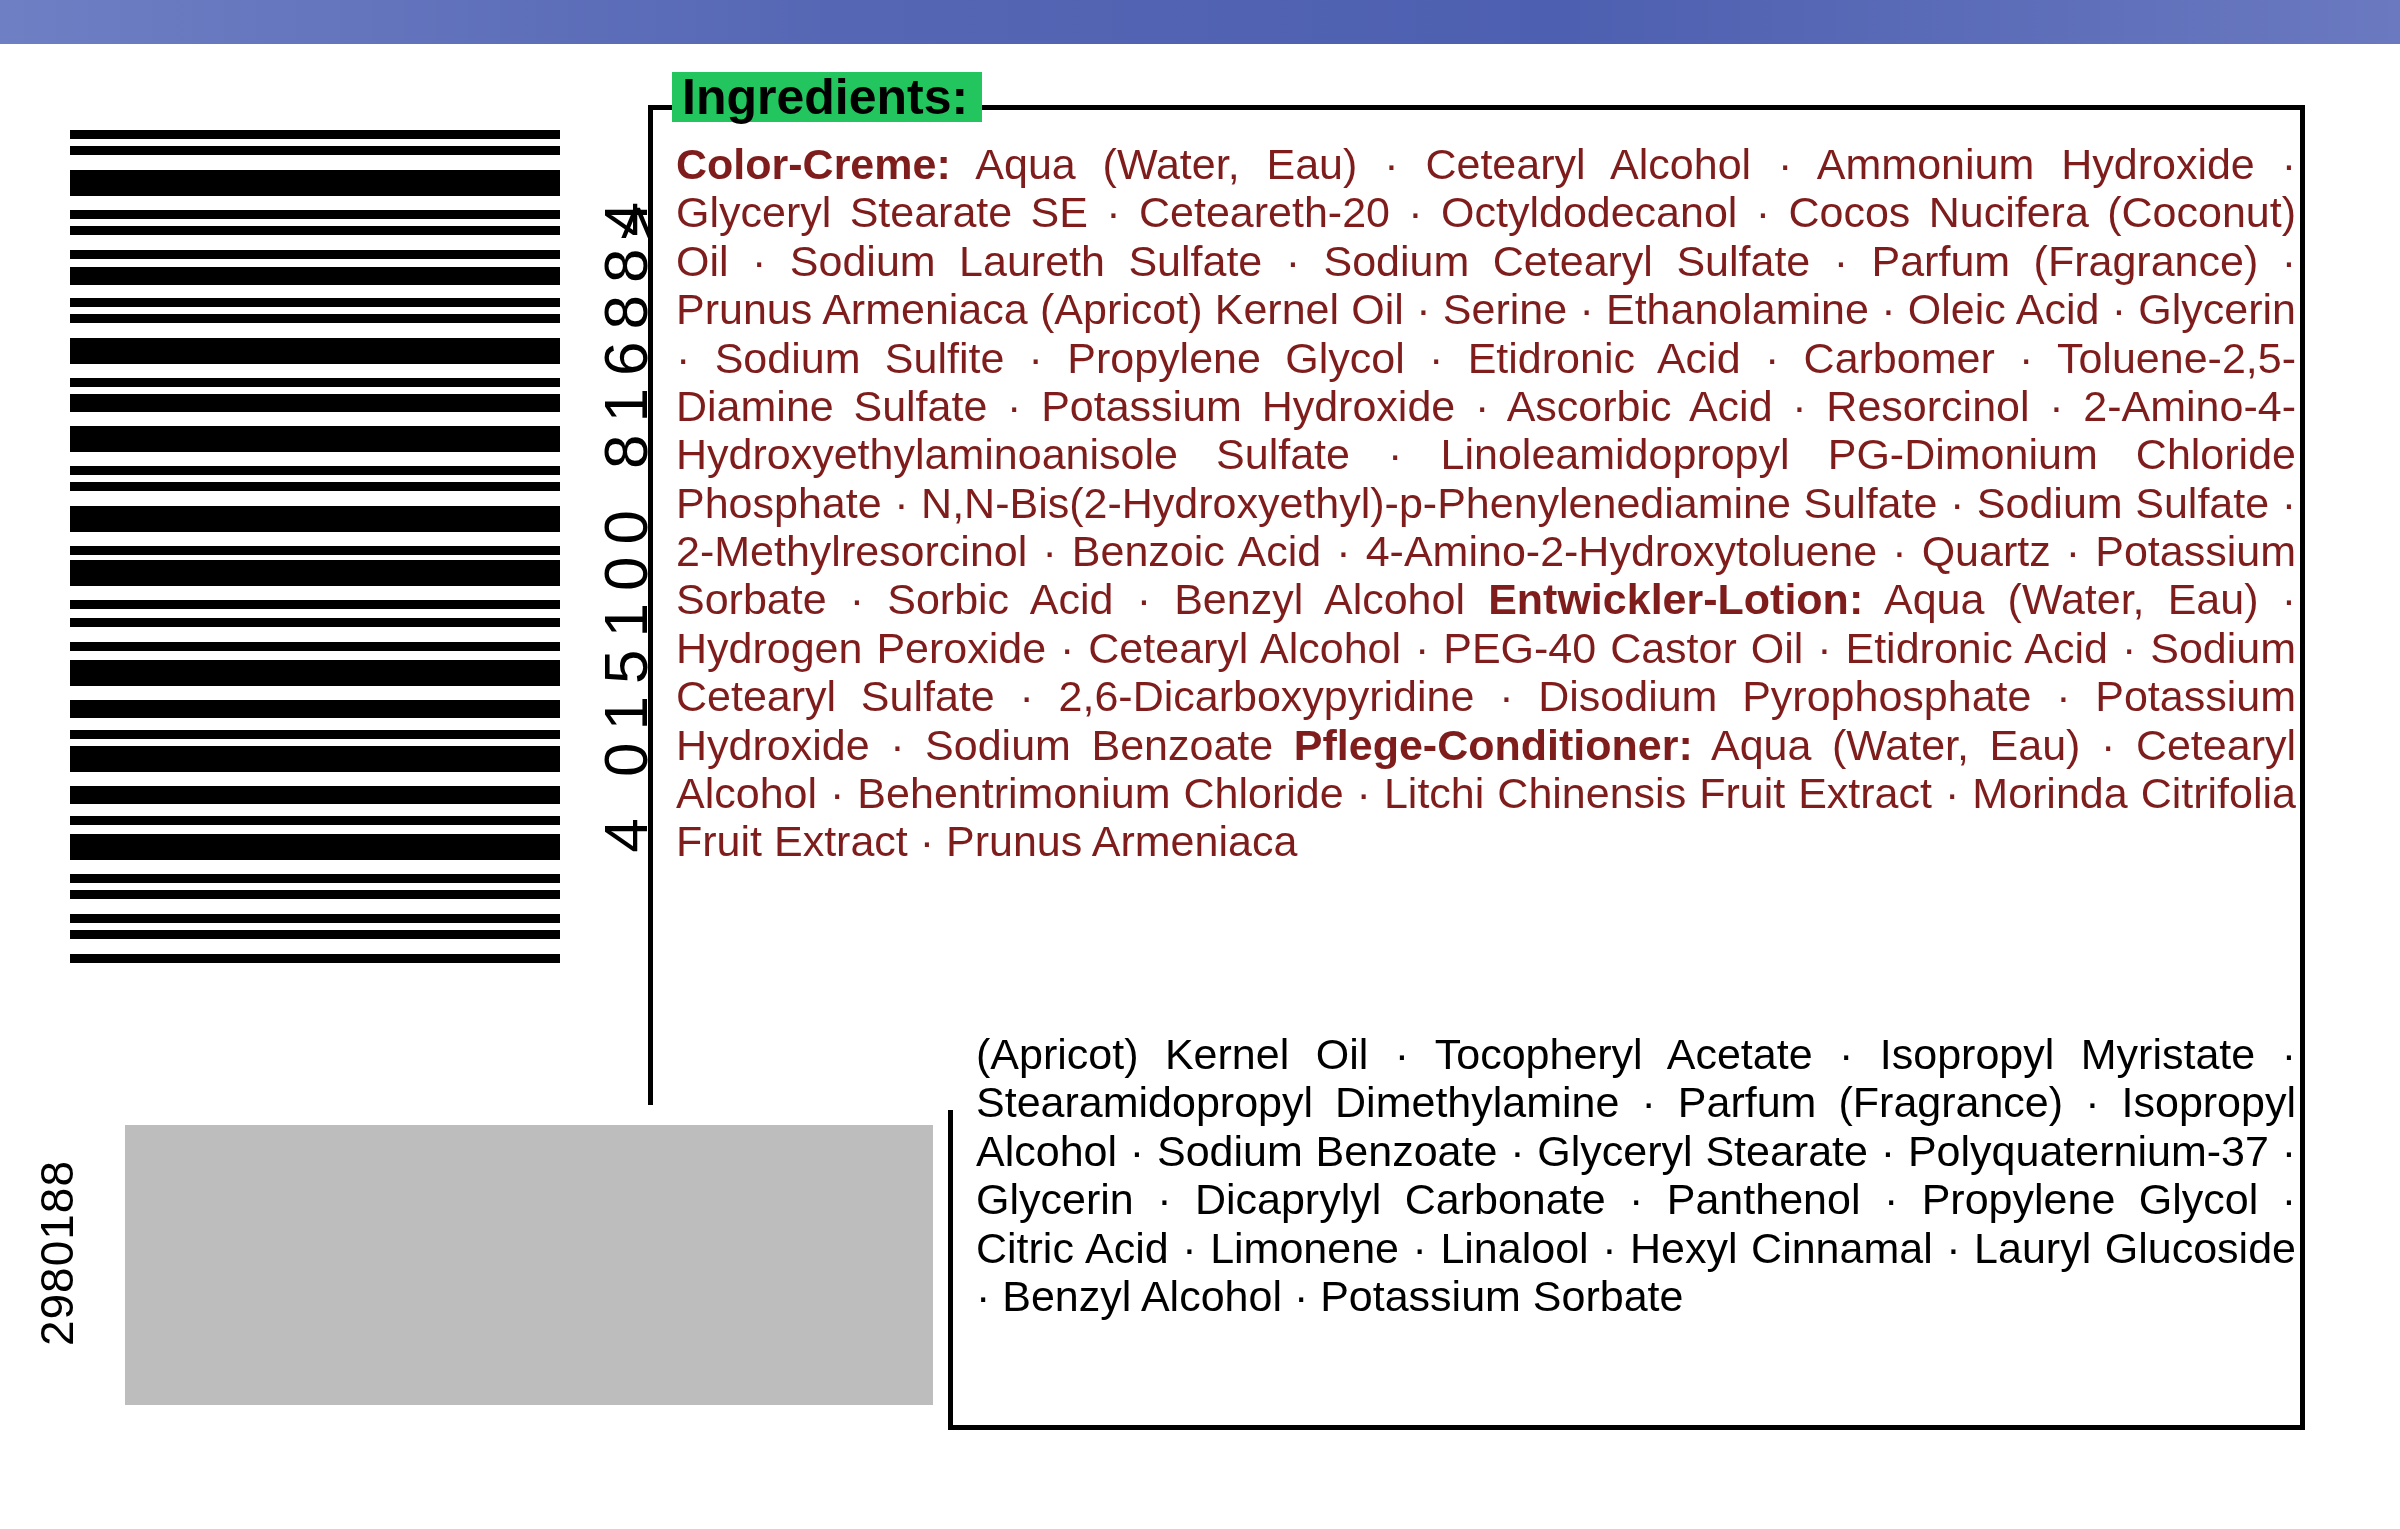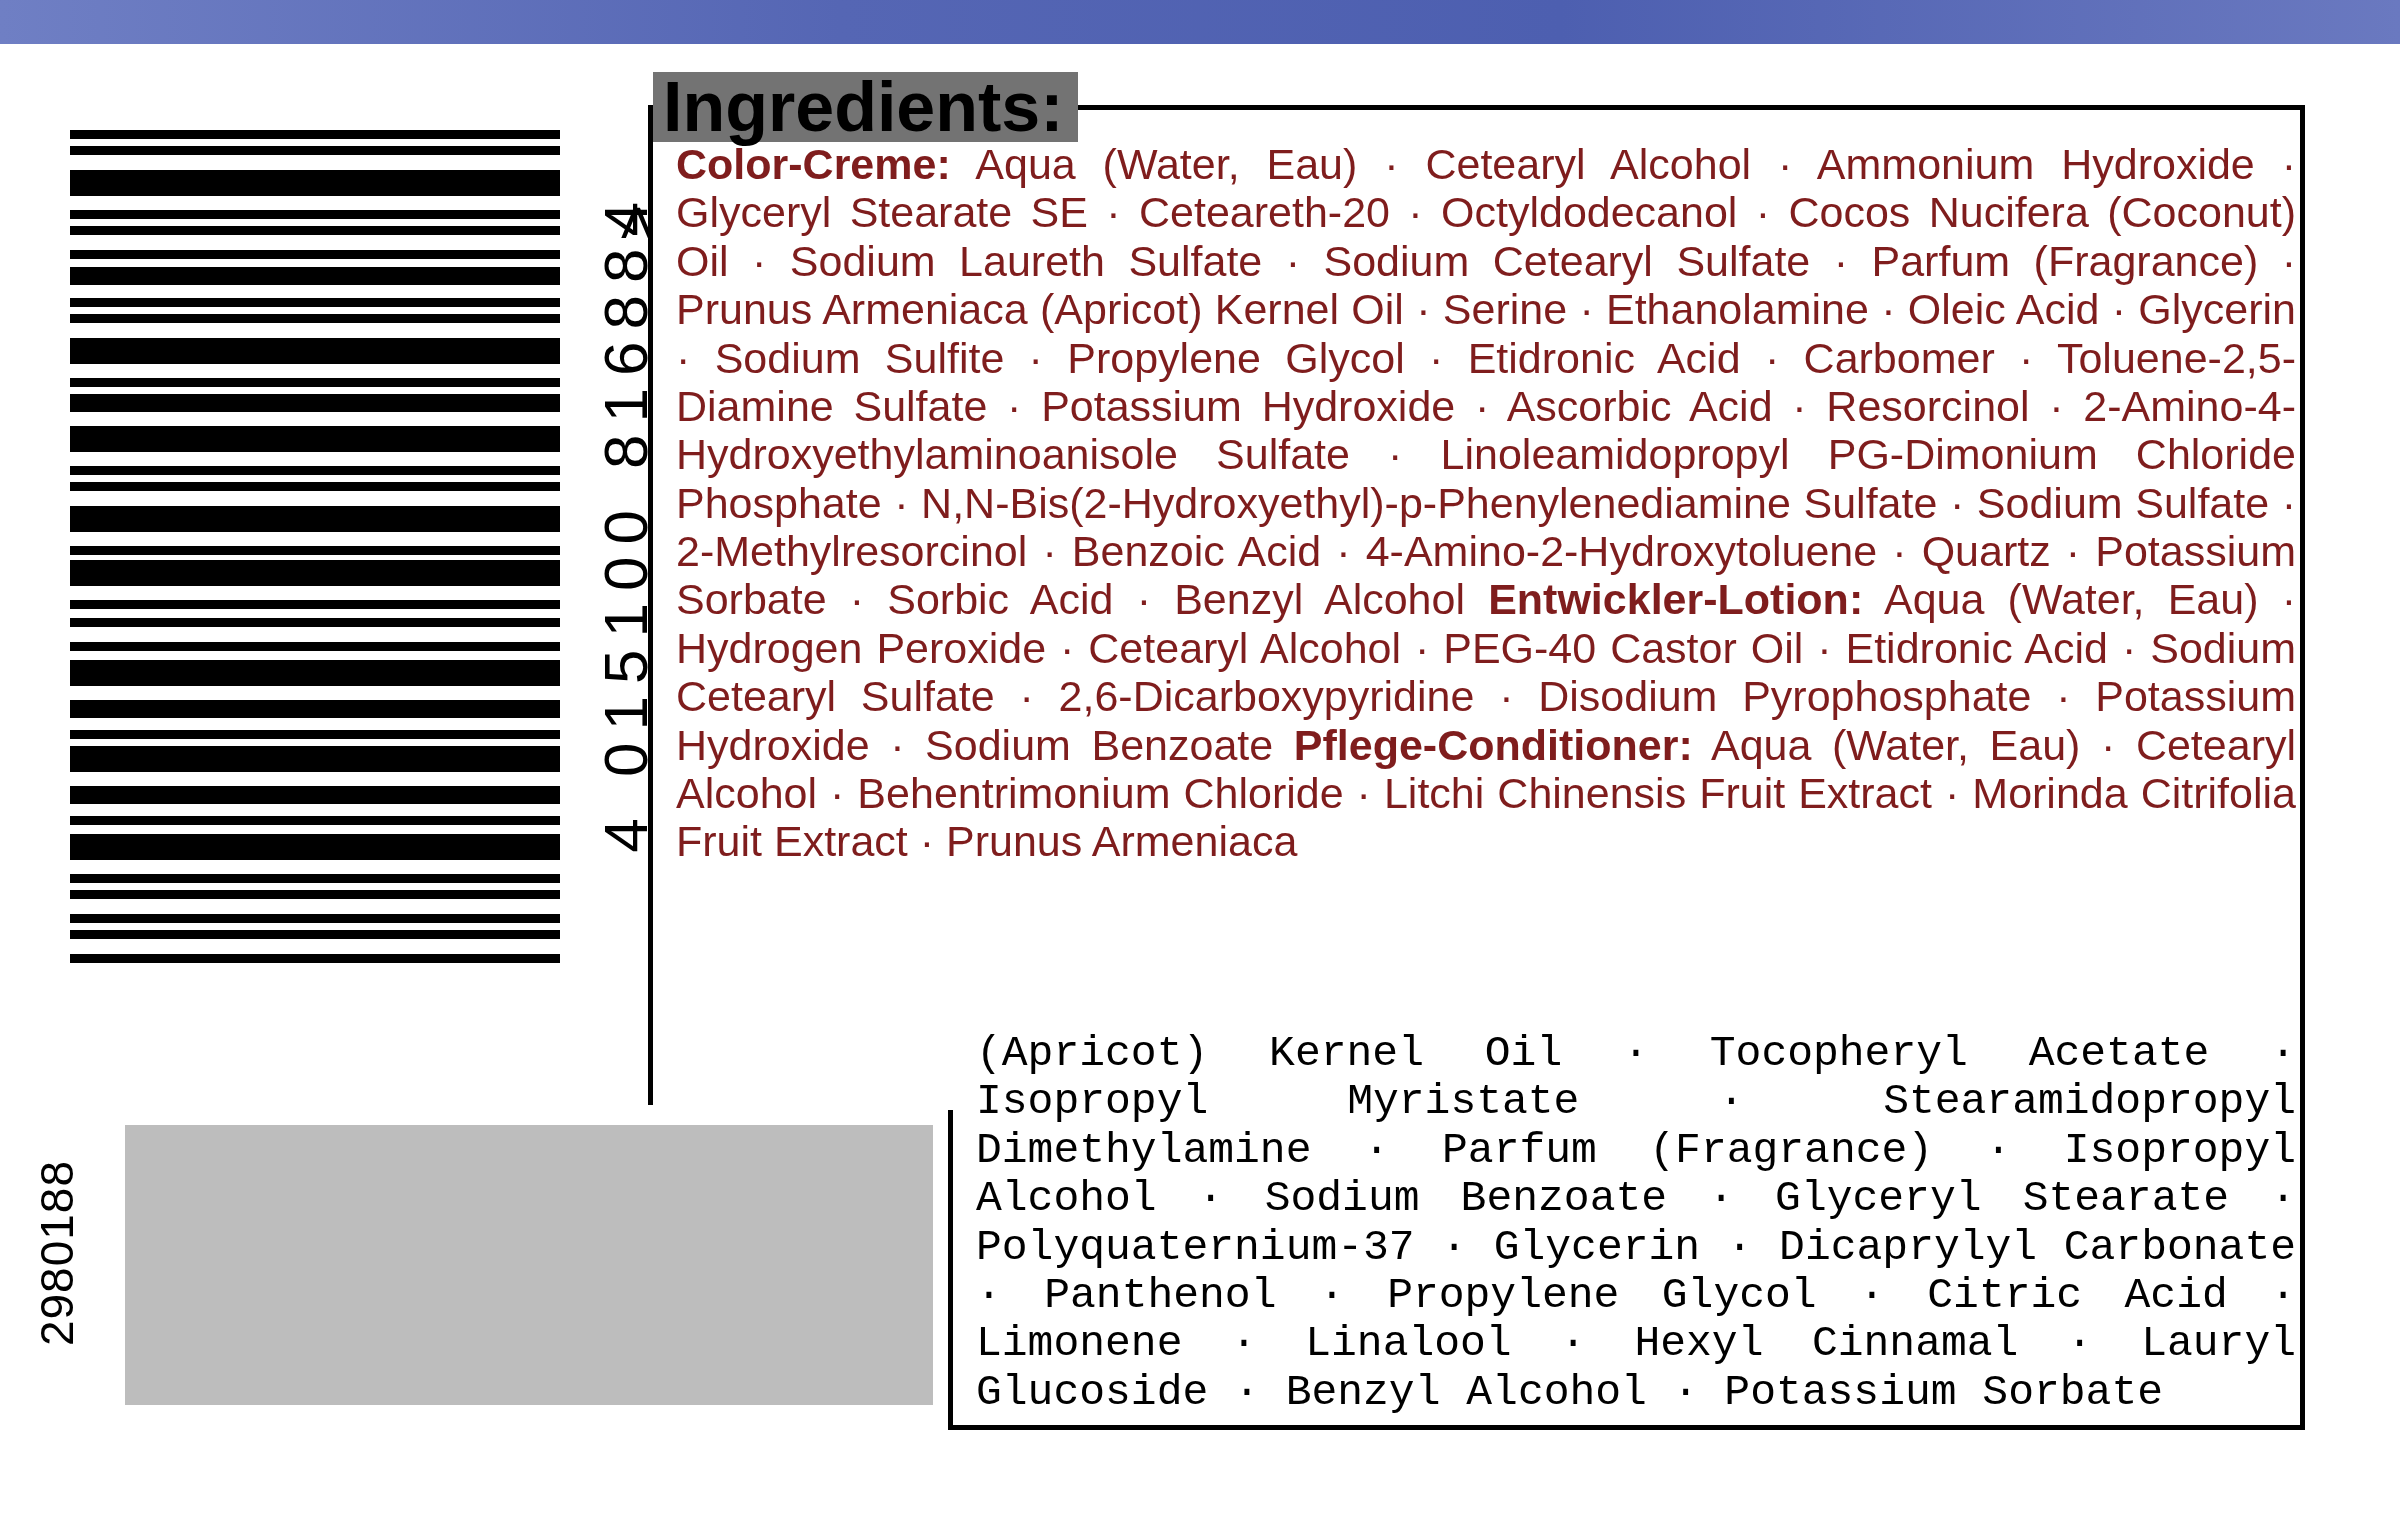--- a/index.html
+++ b/index.html
@@ -133,25 +133,25 @@
     left: 653px;
     top: 1096px;
     width: 300px;
     height: 14px;
     background: #ffffff;
   }
 
   
   .ing-title {
     position: absolute;
-    left: 653px;
+    left: 672px;
     top: 72px;
-    background: #737373;
+    background: #22c55e;
     padding: 0 14px 0 10px;
-    font-size: 70px;
+    font-size: 50px;
     font-weight: 700;
     line-height: 1;
     z-index: 4;
   }
 
   
   .ing-text {
     position: absolute;
     left: 676px;
     top: 140px;
@@ -167,21 +167,20 @@
   
   .ing-text-tail {
     position: absolute;
     left: 976px;
     top: 1030px;
     width: 1320px;
     font-size: 43px;
     line-height: 1.125;
     text-align: justify;
     text-justify: inter-word;
-    font-family: Liberation Mono, monospace;
   }
 </style>
 </head>
 <body>
 
 <div class="top-band"></div>
 <div class="top-band-edge"></div>
 
 <div class="barcode-wrap">
   <div class="barcode" id="barcode">

